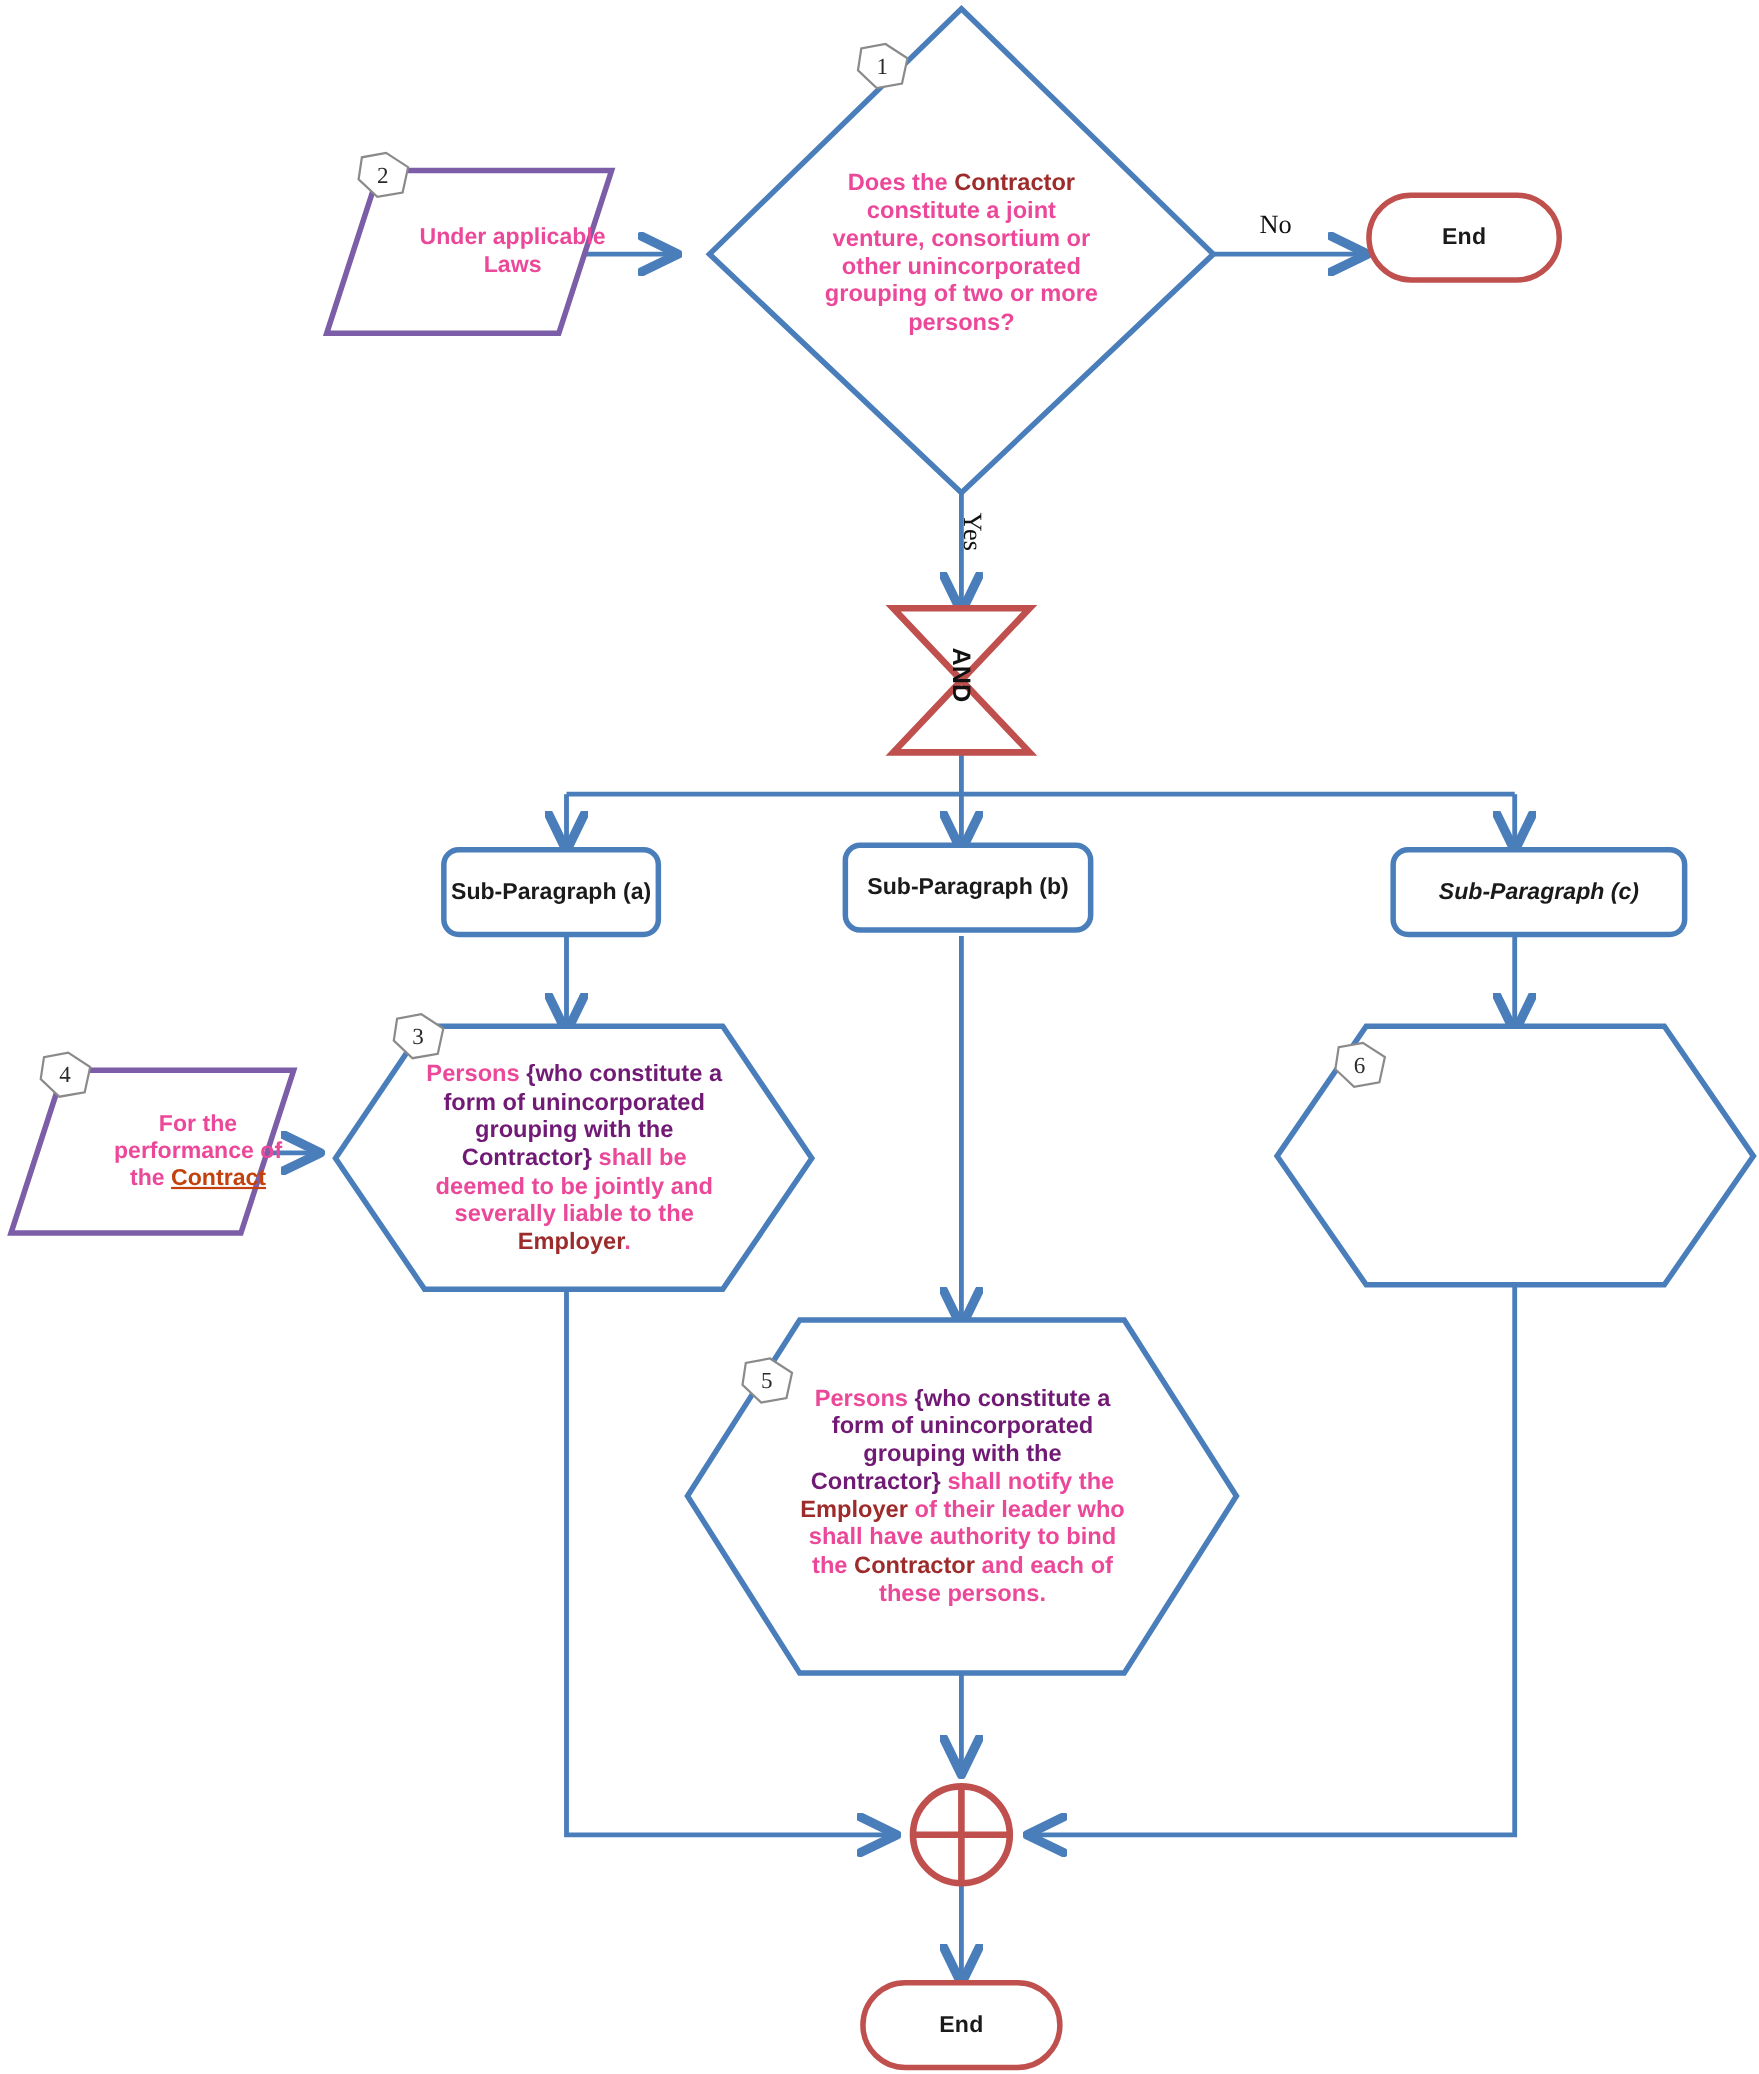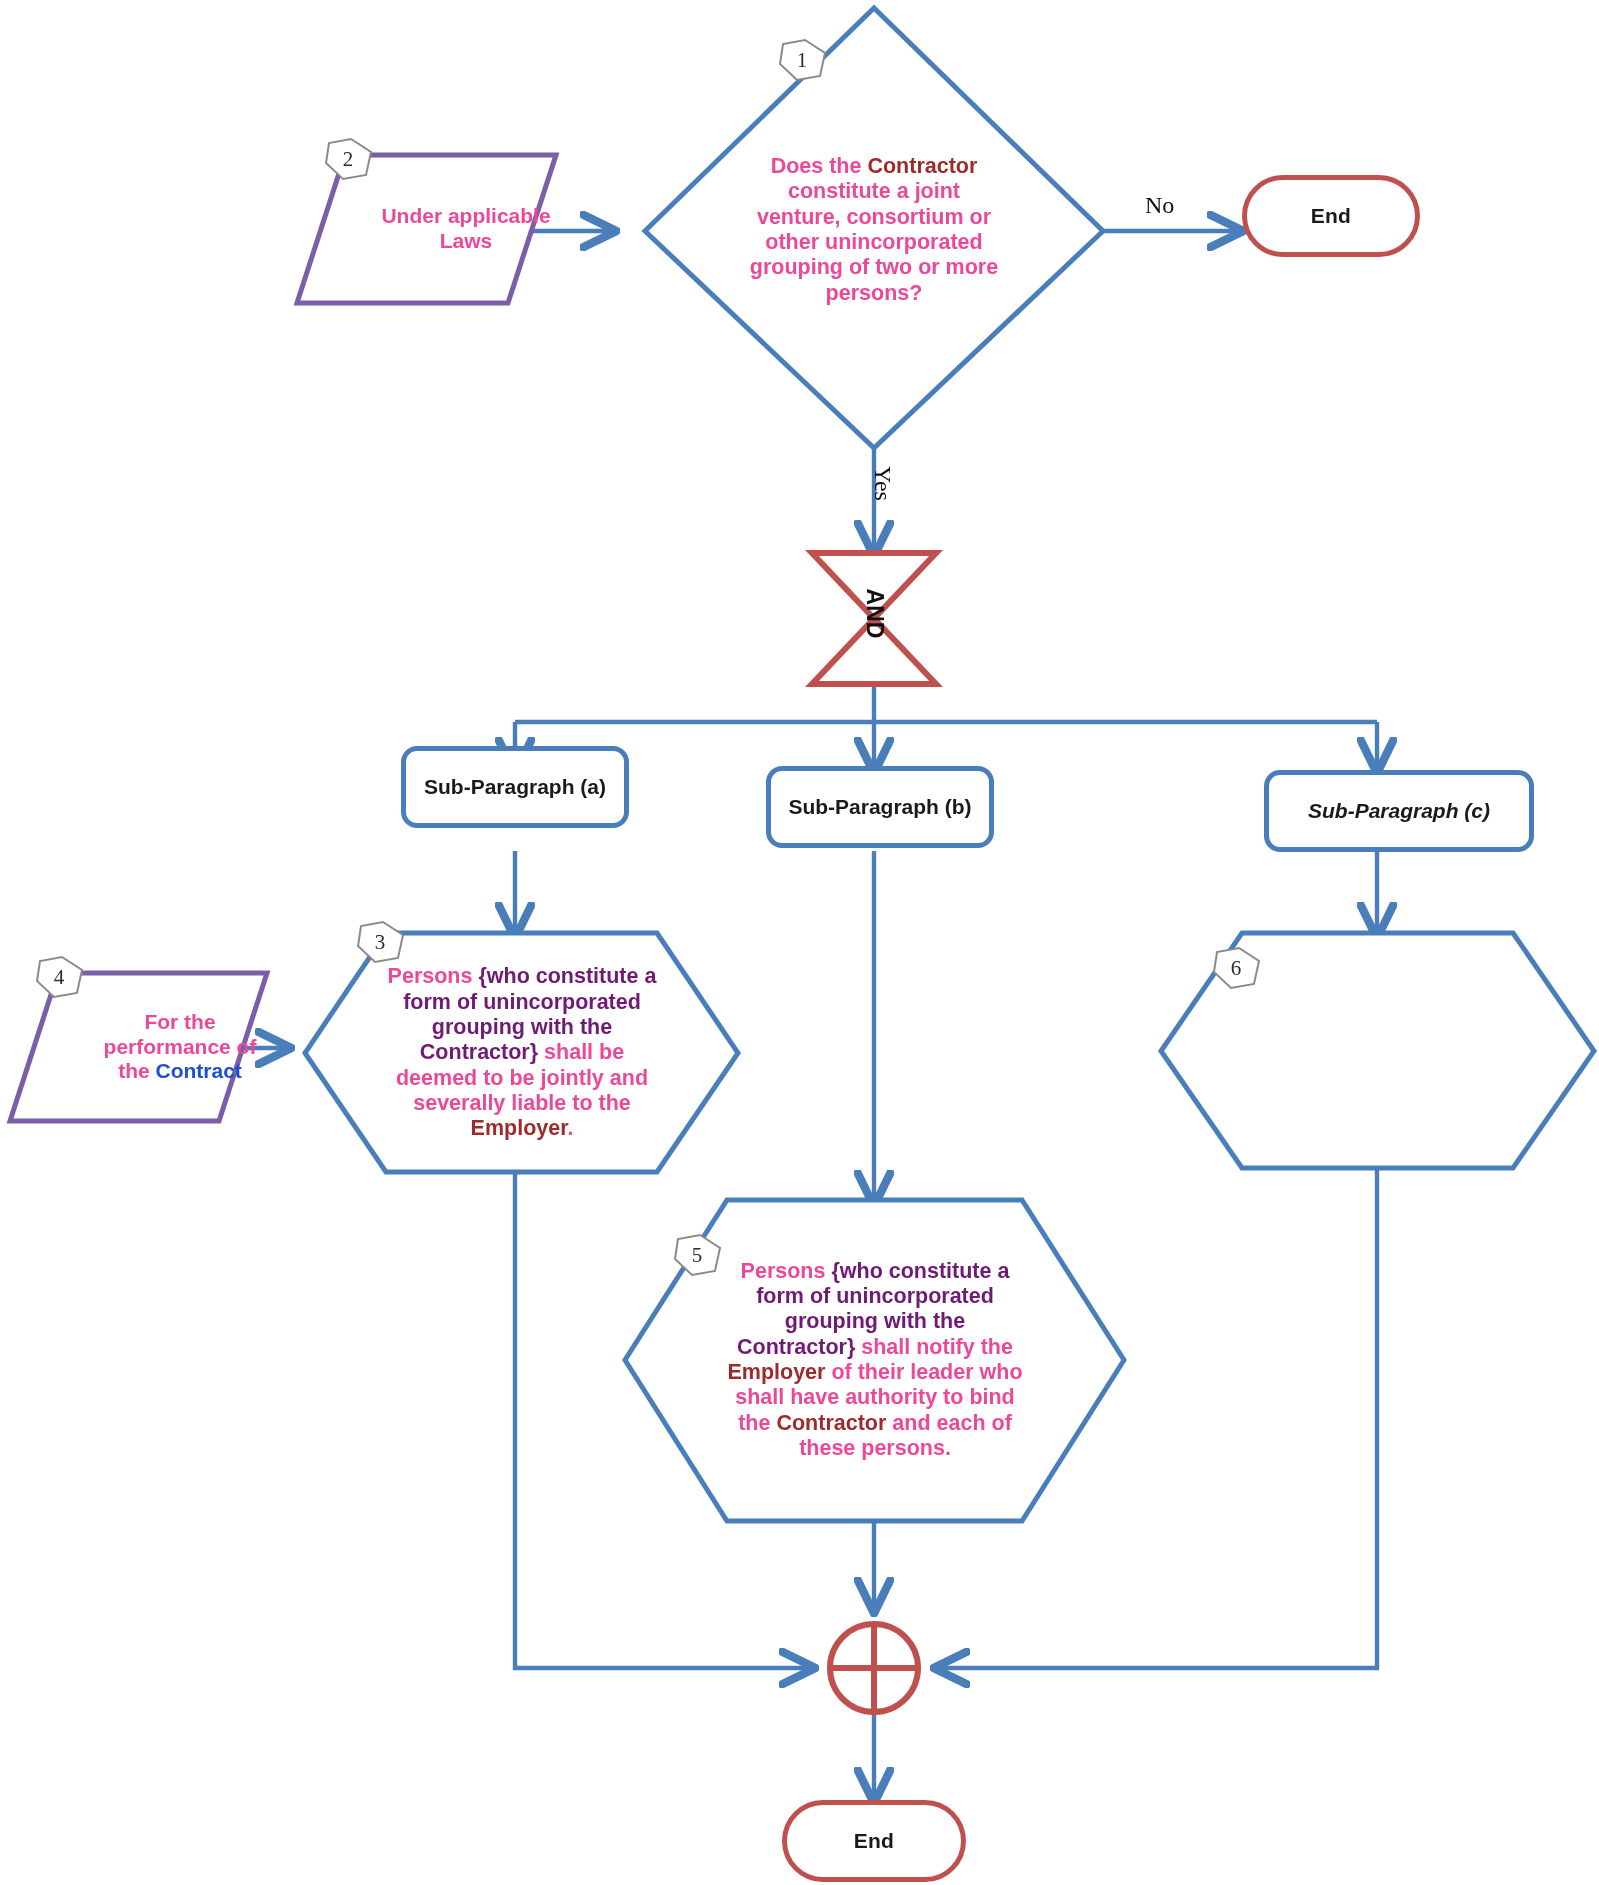--- a/index.html
+++ b/index.html
@@ -29,21 +29,21 @@
   .badge{position:absolute;z-index:6;width:46px;height:46px;}
   .badge span{position:absolute;left:0;top:0;width:46px;height:46px;display:flex;align-items:center;justify-content:center;
               font-family:"Liberation Serif",serif;font-size:21px;color:#2b2b2b;font-weight:normal;}
 
   .edgelabel{position:absolute;z-index:5;font-family:"Liberation Serif",serif;font-size:24px;color:#111;}
   .edgelabel.rot{transform:rotate(90deg);transform-origin:left top;white-space:nowrap;}
 
   .c-black{color:#ec4899;}
   .c-red{color:#9e2b2b;}
   .c-gray{color:#701a75;}
-  .c-olive{color:#1d4ed8;}
+  .c-olive{color:#c2410c;text-decoration:underline;}
 
   .andlabel{position:absolute;z-index:6;font-size:23px;font-weight:bold;color:#111;
             transform:rotate(90deg);transform-origin:center center;white-space:nowrap;}
 </style>
 </head>
 <body>
 
 <div id="stage">
 
   <svg id="wires" viewBox="0 0 1599 1885">
@@ -140,21 +140,21 @@
 
   <div class="node terminator" style="left:1242px;top:175px;width:178px;height:82px;">
     <div class="txt">End</div>
   </div>
 
   <div class="edgelabel" style="left:1145px;top:192px;">No</div>
   <div class="edgelabel rot" style="left:896px;top:466px;">Yes</div>
 
   <div class="andlabel" style="left:838px;top:600px;width:72px;text-align:center;">AND</div>
 
-  <div class="node roundrect" style="left:401px;top:746px;width:228px;height:82px;">
+  <div class="node roundrect" style="left:401px;top:770px;width:200px;height:82px;">
     <div class="txt">Sub-Paragraph (a)</div>
   </div>
   <div class="node roundrect" style="left:766px;top:766px;width:228px;height:82px;">
     <div class="txt">Sub-Paragraph (b)</div>
   </div>
   <div class="node roundrect" style="left:1264px;top:770px;width:270px;height:82px;font-style:italic;">
     <div class="txt">Sub-Paragraph (c)</div>
   </div>
 
   <div class="node shapehost" style="left:336px;top:943px;width:372px;height:220px;">

